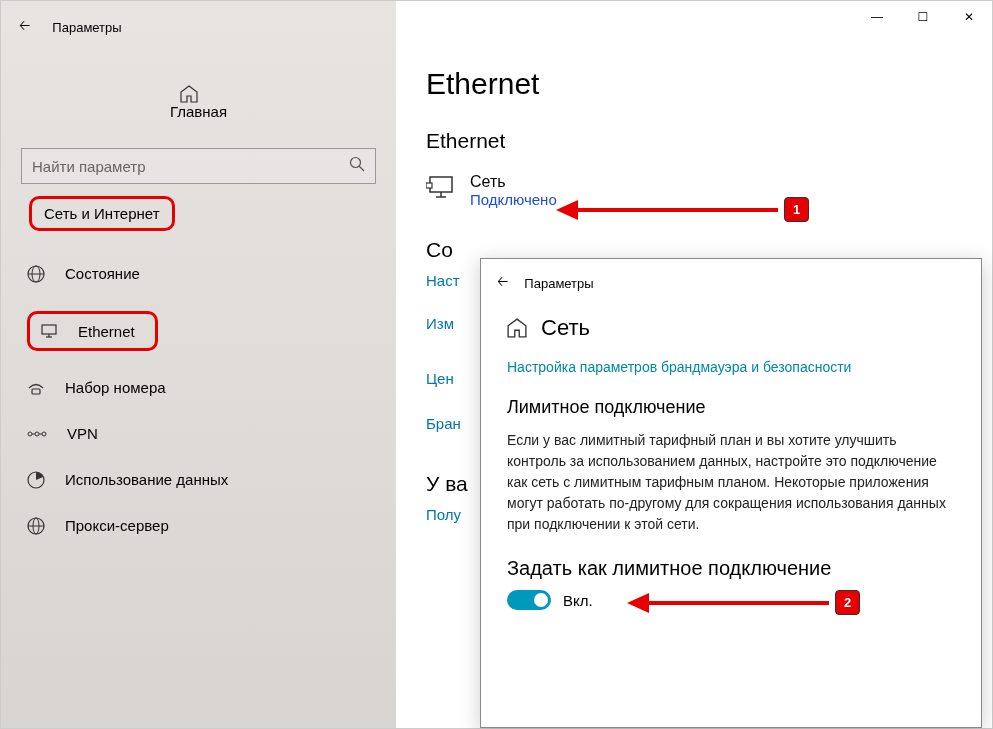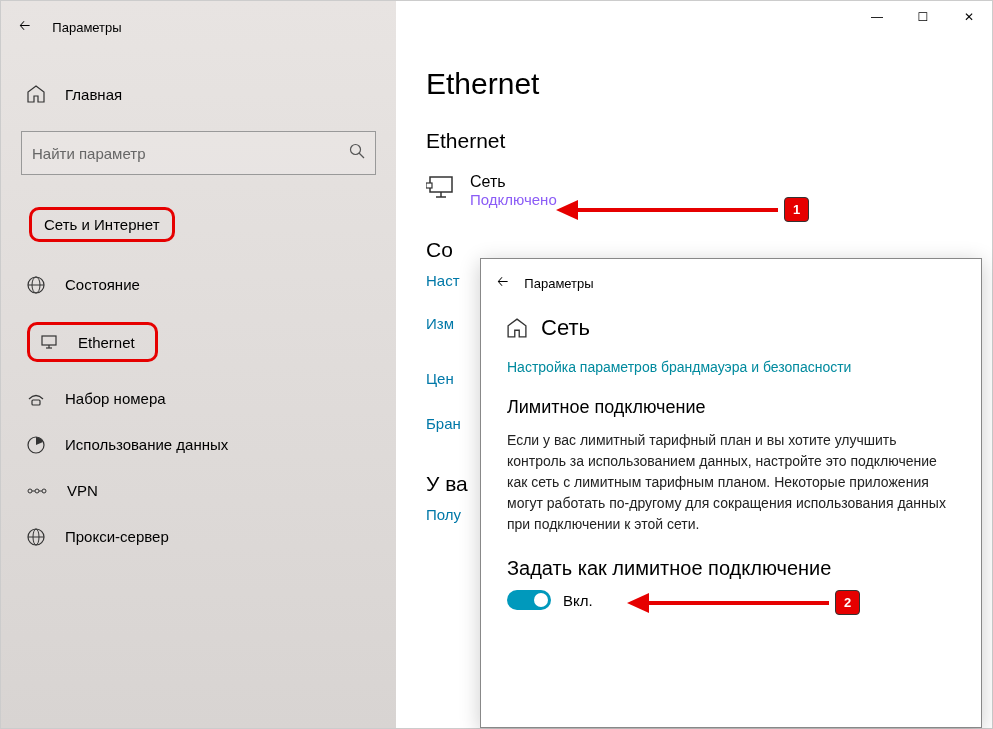--- a/index.html
+++ b/index.html
@@ -3,40 +3,40 @@
 <meta charset="utf-8">
 <style>
 * { margin: 0; padding: 0; box-sizing: border-box; font-family: 'Segoe UI', Tahoma, sans-serif; }
 body { width: 993px; height: 729px; background: #fff; overflow: hidden; position: relative; }
 .container { display: flex; height: 100%; border: 1px solid #ccc; }
 .sidebar { width: 395px; background: linear-gradient(to bottom, #e8e4e2, #d8d4d2); padding: 0; position: relative; }
 .titlebar { display: flex; align-items: center; padding: 14px 18px; font-size: 14px; }
 .back-arrow { margin-right: 22px; font-size: 14px; }
 .titlebar-text { font-size: 13px; }
 .nav { padding: 0 20px; }
-.nav-home { display: flex; align-items: center; padding: 12px 6px; margin-top: 20px; font-size: 15px; }
+.nav-home { display: flex; align-items: center; padding: 12px 6px; margin-top: 20px; font-size: 15px; flex-direction: column; }
 .nav-home svg { margin-right: 20px; }
-.search-box { margin: 16px 0 24px 0; display: flex; align-items: center; border: 1px solid #999; background: rgba(255,255,255,0.15); height: 44px; padding: 0 10px; }
+.search-box { margin: 16px 0 4px 0; display: flex; align-items: center; border: 1px solid #999; background: rgba(255,255,255,0.15); height: 36px; padding: 0 10px; }
 .search-box input { flex: 1; background: transparent; border: none; outline: none; font-size: 15px; color: #333; }
 .search-box input::placeholder { color: #666; }
 .search-icon { font-size: 16px; color: #555; }
 .category { font-size: 15px; padding: 8px 8px; margin-bottom: 12px; }
 .highlight-box { border: 3px solid #e60000; border-radius: 10px; display: inline-block; padding: 6px 12px; }
 .nav-item { display: flex; padding: 14px 6px; font-size: 15px; }
 .nav-item svg { margin-right: 20px; flex-shrink: 0; }
 .nav-item.selected .highlight-box { border: 3px solid #e60000; border-radius: 10px; padding: 8px 20px 8px 10px; display: inline-flex; align-items: center; }
 .main { flex: 1; background: #fff; padding: 24px 30px; position: relative; }
 .window-controls { position: absolute; top: 0; right: 0; display: flex; }
 .window-controls div { width: 46px; height: 32px; display: flex; align-items: center; justify-content: center; font-size: 12px; }
 .page-title { font-size: 30px; font-weight: 400; margin-top: 42px; margin-bottom: 28px; }
 .section-title { font-size: 21px; font-weight: 400; margin-bottom: 20px; }
 .conn-row { display: flex; align-items: flex-start; margin-bottom: 30px; position: relative; }
 .conn-icon { margin-right: 14px; margin-top: 2px; }
 .conn-text .name { font-size: 16px; }
-.conn-text .status { font-size: 15px; color: #8b5cf6; }
+.conn-text .status { font-size: 15px; color: #1d4ed8; }
 .cut-section { font-size: 21px; margin-top: 20px; }
 .link { color: #0078a8; font-size: 15px; margin-top: 10px; display: block; }
 .arrow-annot { position: absolute; display: flex; align-items: center; }
 .arrow-line { height: 0; border-top: 4px solid #e60000; }
 .arrow-head { width: 0; height: 0; border-top: 10px solid transparent; border-bottom: 10px solid transparent; border-right: 22px solid #e60000; }
 .arrow-badge { background: #e60000; color: #fff; font-size: 13px; font-weight: 600; padding: 4px 8px; border-radius: 4px; border: 1px solid #333; margin-left: 6px; }
 .popup { position: absolute; top: 258px; left: 480px; width: 502px; height: 470px; background: #fff; border: 1px solid #888; box-shadow: 0 4px 20px rgba(0,0,0,0.2); padding: 0; }
 .popup-titlebar { display: flex; align-items: center; padding: 12px 16px; font-size: 13px; }
 .popup-titlebar .back-arrow { margin-right: 16px; }
 .popup-body { padding: 8px 26px; }
@@ -106,36 +106,36 @@
 
       <div class="nav-item">
         <svg width="18" height="18" viewBox="0 0 18 18">
             <path d="M2 9 Q9 2 16 9" fill="none" stroke="#333" stroke-width="1.2"></path>
             <rect x="5" y="10" width="8" height="5" rx="1" fill="none" stroke="#333" stroke-width="1.2"></rect>
           </svg>
         <span>Набор номера</span>
       </div>
 
       <div class="nav-item">
-        <svg width="18" height="18" viewBox="0 0 18 18">
-            <circle cx="9" cy="9" r="8" fill="none" stroke="#333" stroke-width="1.2"></circle>
-            <path d="M9 1 A8 8 0 0 1 16 6 L9 9 Z" fill="#333"></path>
-          </svg>
-        <span>Использование данных</span>
-      </div>
-
-      <div class="nav-item">
         <svg width="20" height="18" viewBox="0 0 20 18">
             <circle cx="3" cy="9" r="2" fill="none" stroke="#333"></circle>
             <circle cx="10" cy="9" r="2" fill="none" stroke="#333"></circle>
             <circle cx="17" cy="9" r="2" fill="none" stroke="#333"></circle>
             <line x1="5" y1="9" x2="8" y2="9" stroke="#333"></line>
             <line x1="12" y1="9" x2="15" y2="9" stroke="#333"></line>
           </svg>
         <span>VPN</span>
+      </div>
+
+      <div class="nav-item">
+        <svg width="18" height="18" viewBox="0 0 18 18">
+            <circle cx="9" cy="9" r="8" fill="none" stroke="#333" stroke-width="1.2"></circle>
+            <path d="M9 1 A8 8 0 0 1 16 6 L9 9 Z" fill="#333"></path>
+          </svg>
+        <span>Использование данных</span>
       </div>
 
       <div class="nav-item">
         <svg width="18" height="18" viewBox="0 0 18 18">
             <circle cx="9" cy="9" r="8" fill="none" stroke="#333" stroke-width="1.2"></circle>
             <ellipse cx="9" cy="9" rx="3" ry="8" fill="none" stroke="#333" stroke-width="1"></ellipse>
             <line x1="1" y1="9" x2="17" y2="9" stroke="#333" stroke-width="1"></line>
           </svg>
         <span>Прокси-сервер</span>
       </div>

